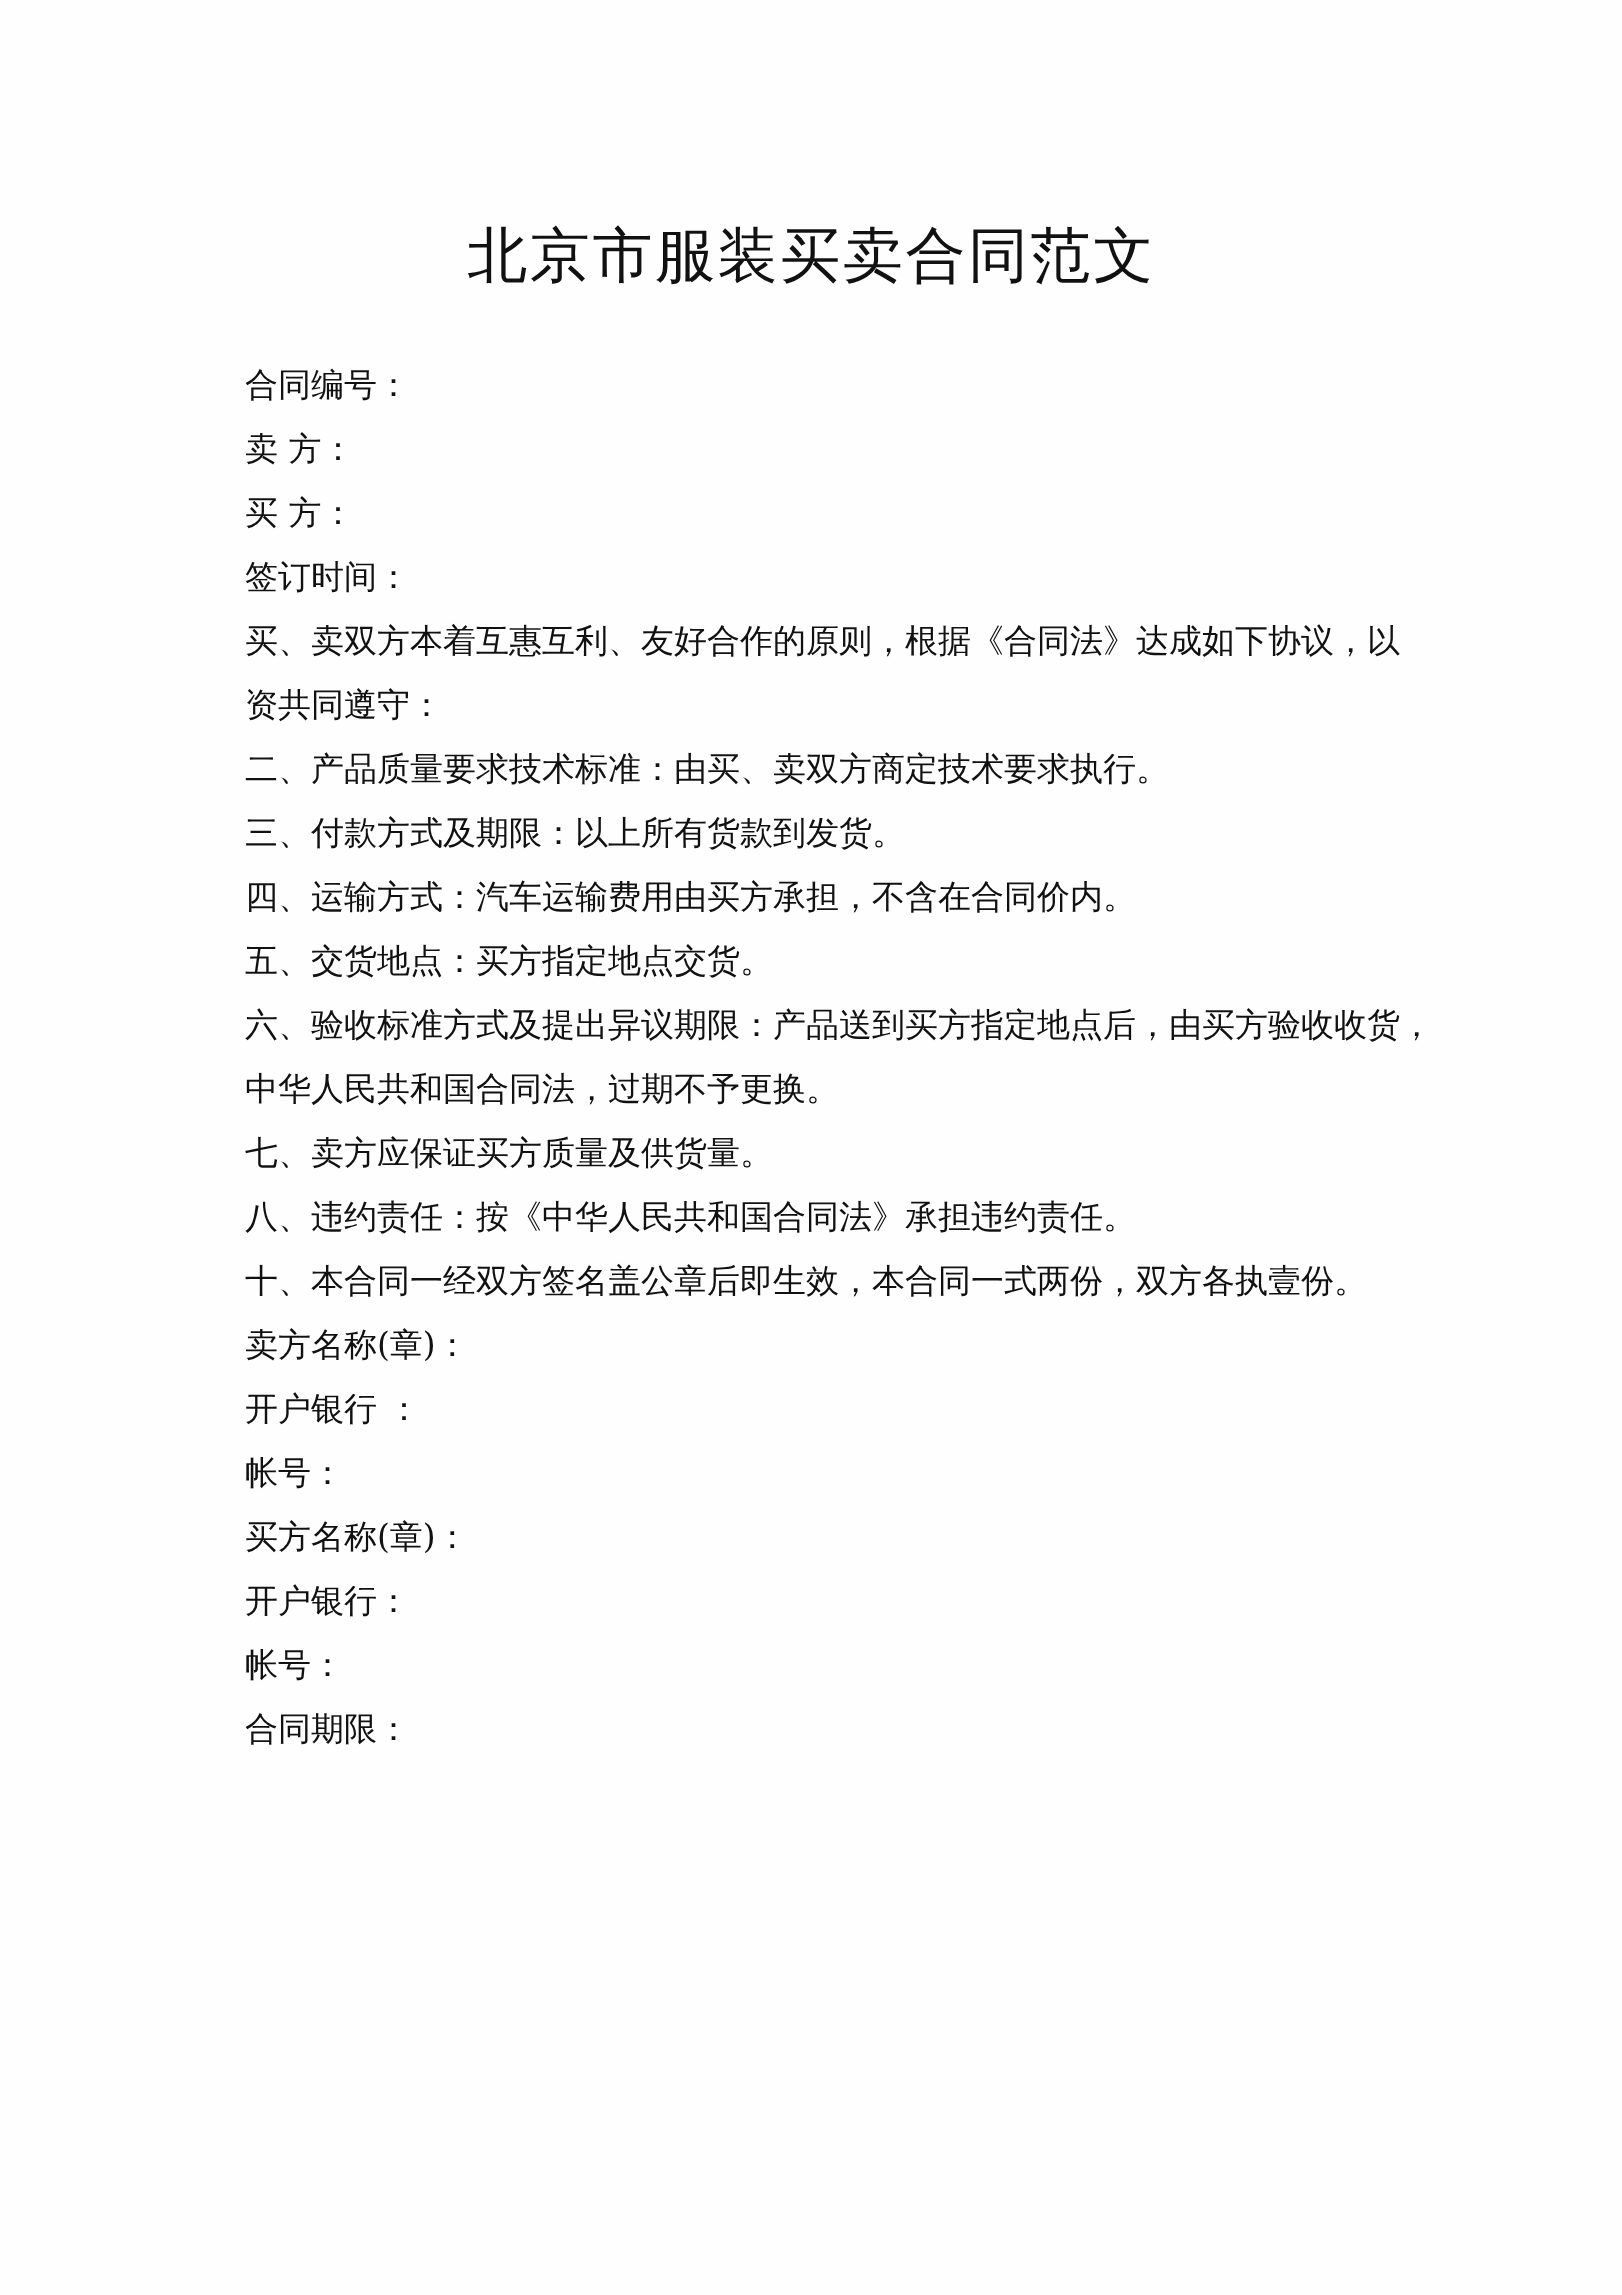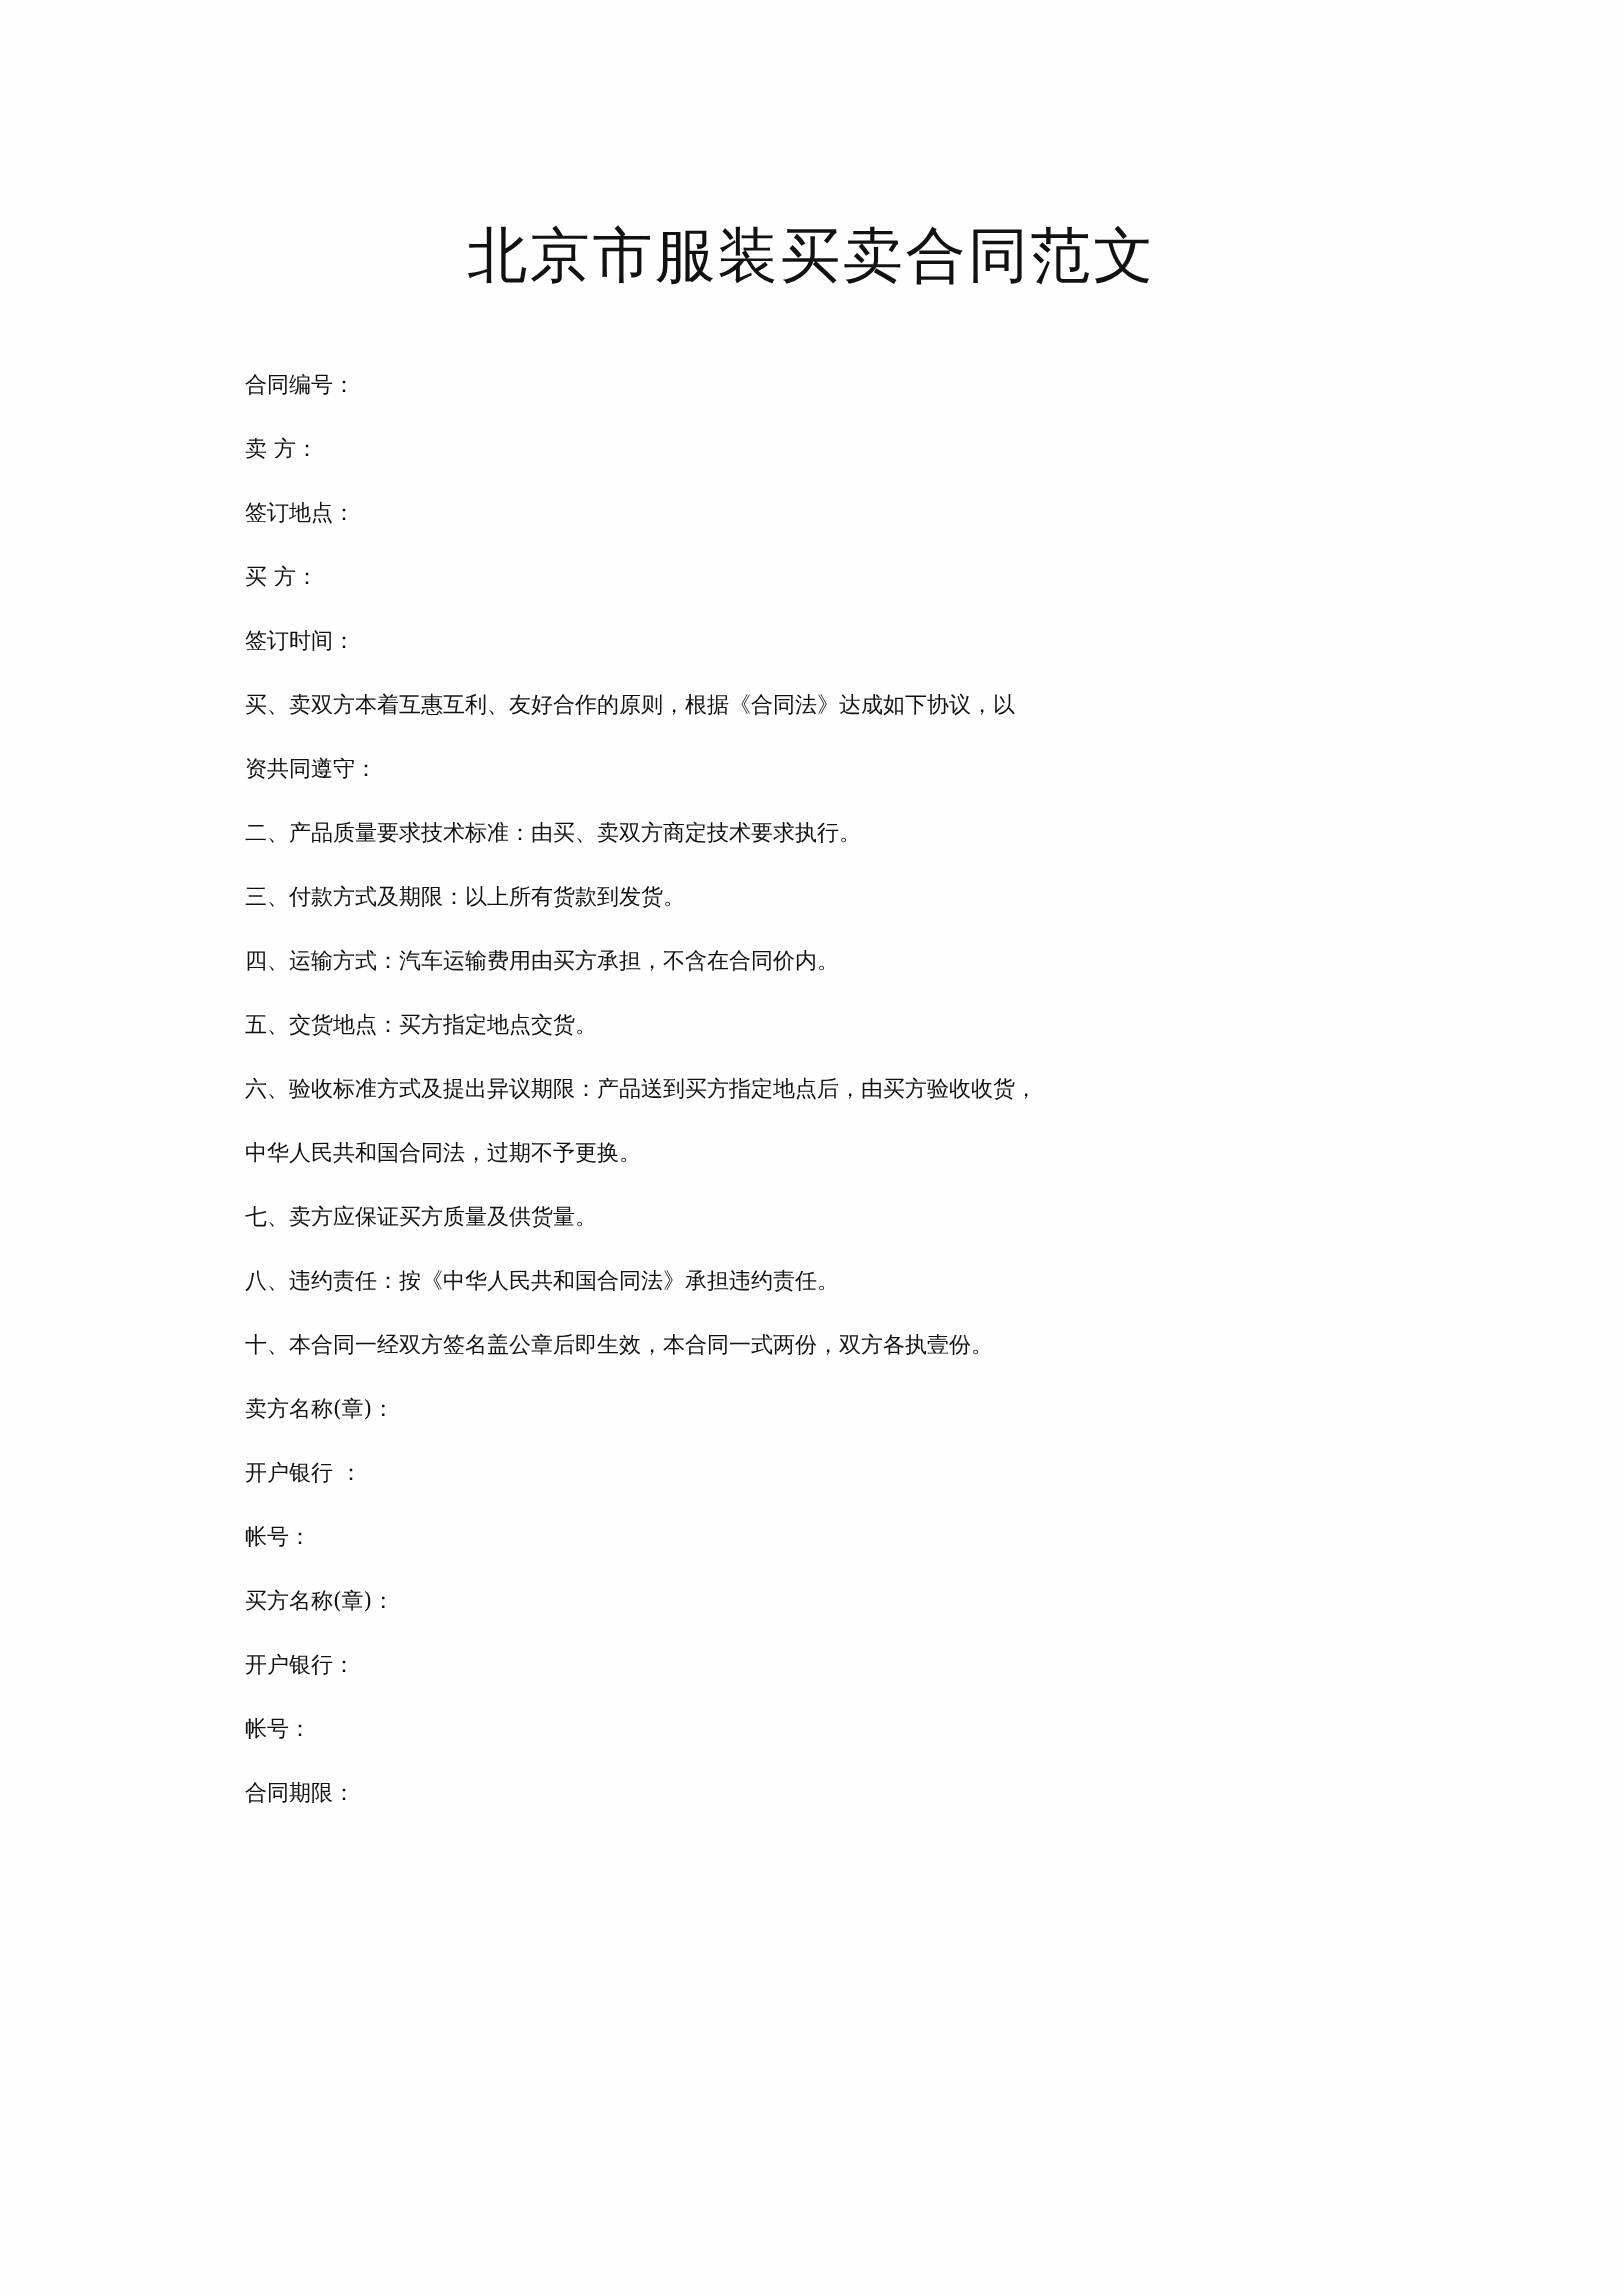--- a/index.html
+++ b/index.html
@@ -32,40 +32,39 @@
       line-height: 79px;
       letter-spacing: 2.6px;
       font-weight: normal;
       margin: 0;
     }
     .body-text {
       position: absolute;
       left: 245px;
       top: 353px;
       width: 1139px;
-      font-size: 22px;
+      font-size: 33px;
       line-height: 64px;
     }
     .line {
       display: block;
       white-space: nowrap;
       height: 64px;
     }
   </style>
 </head>
 <body>
 
 <div class="page">
   <h1 class="title">北京市服装买卖合同范文</h1>
 
   <div class="body-text">
 
     <span class="line">合同编号：</span>
     <span class="line">卖  方：</span>
-    <span class="line">签订地点：</span>
     <span class="line">买  方：</span>
     <span class="line">签订时间：</span>
 
     <span class="line">买、卖双方本着互惠互利、友好合作的原则，根据《合同法》达成如下协议，以</span>
     <span class="line">资共同遵守：</span>
 
     <span class="line">二、产品质量要求技术标准：由买、卖双方商定技术要求执行。</span>
     <span class="line">三、付款方式及期限：以上所有货款到发货。</span>
     <span class="line">四、运输方式：汽车运输费用由买方承担，不含在合同价内。</span>
     <span class="line">五、交货地点：买方指定地点交货。</span>

